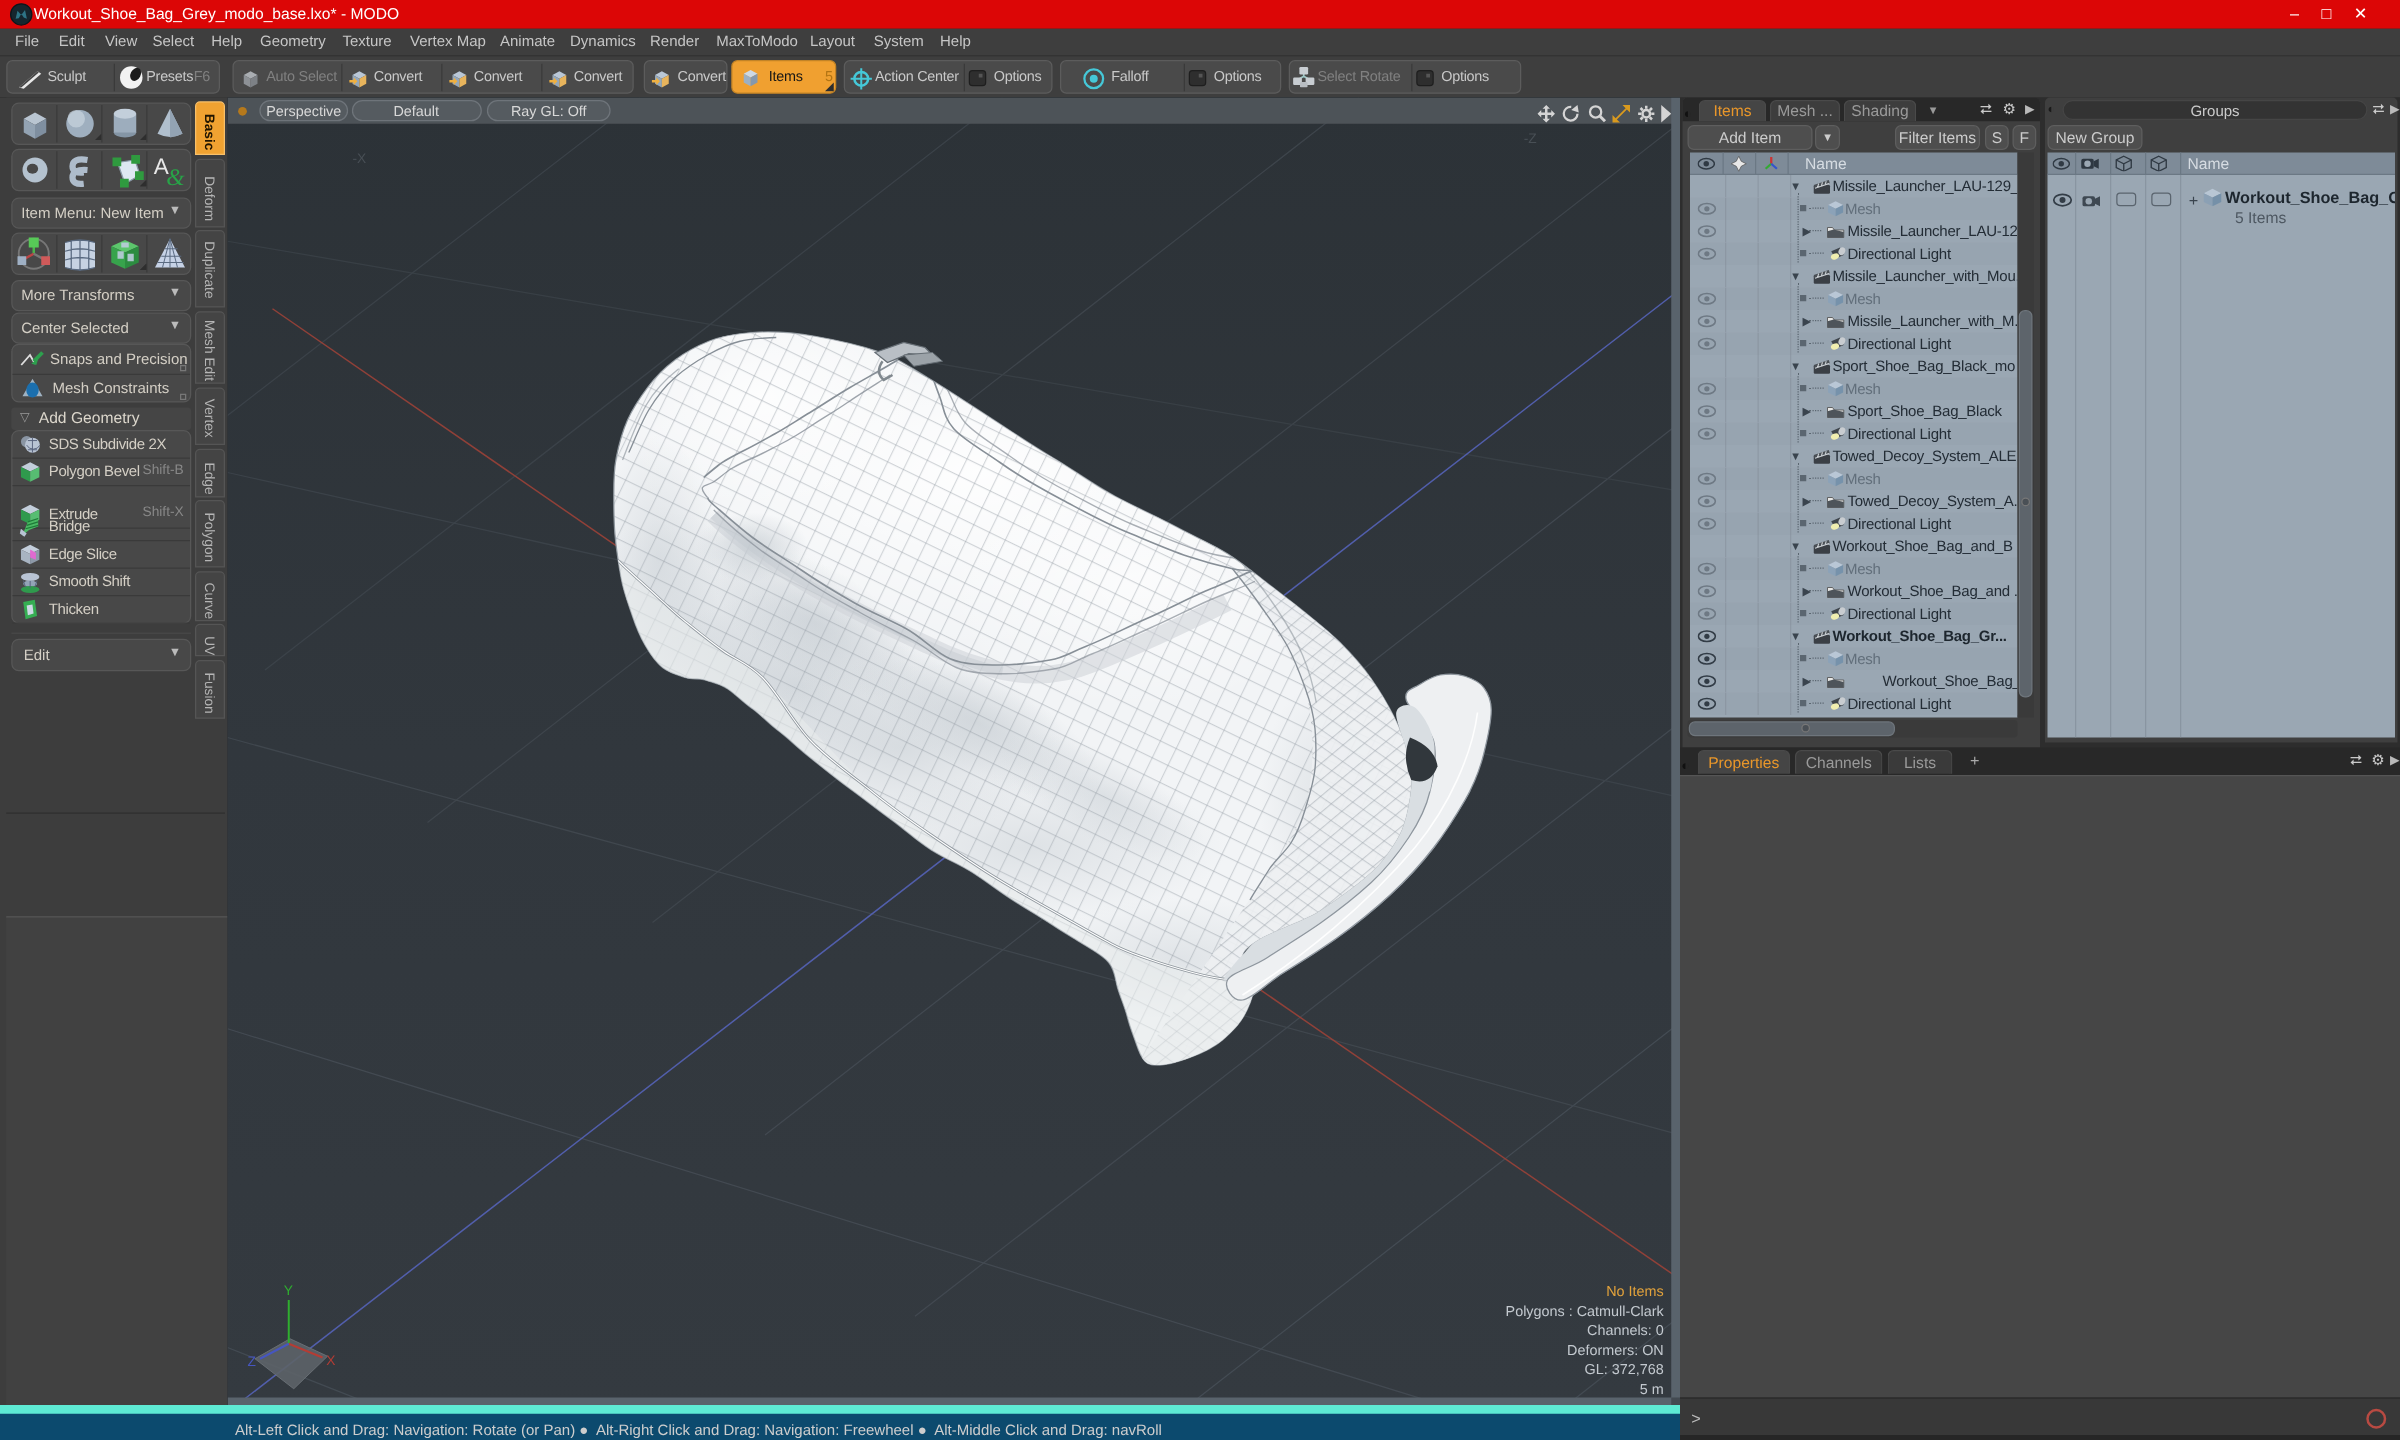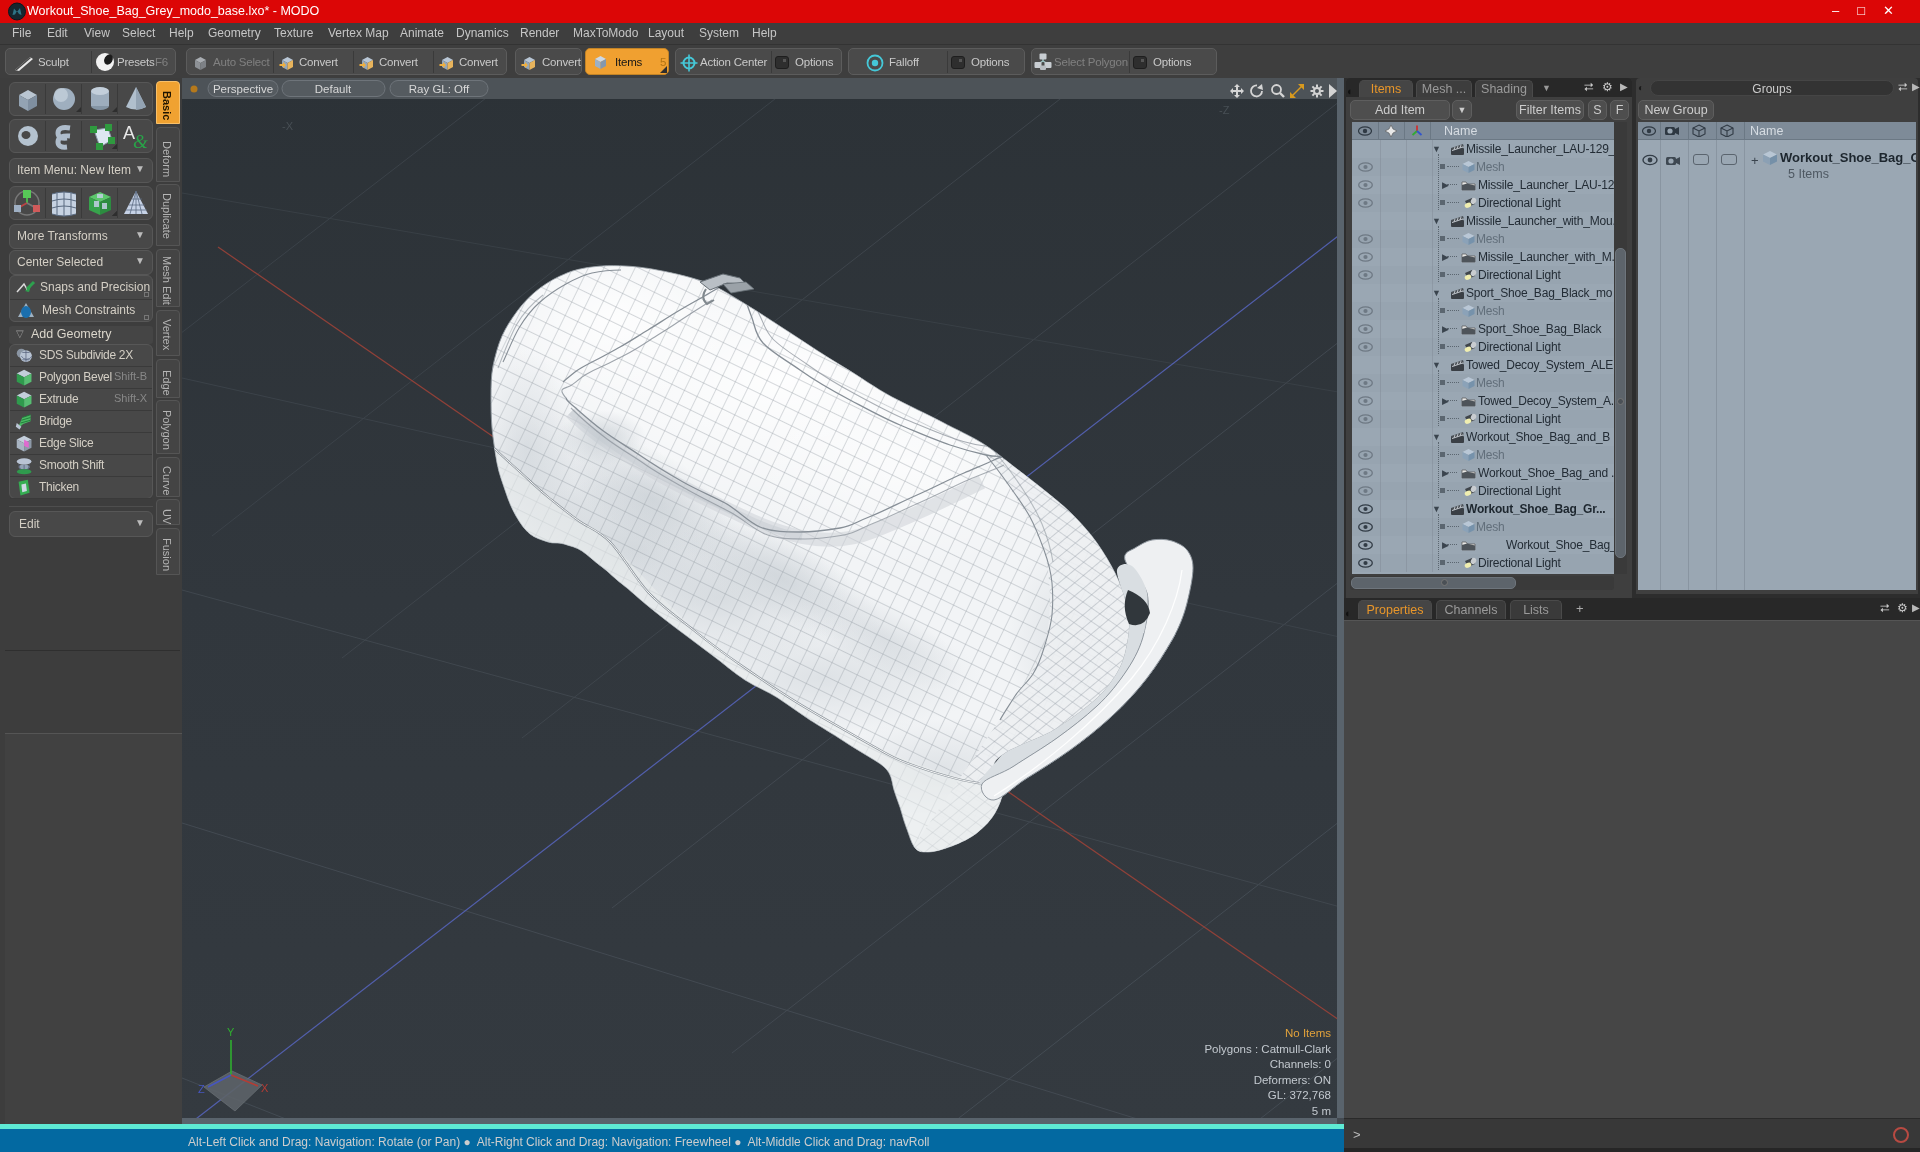--- a/index.html
+++ b/index.html
@@ -47,21 +47,21 @@
 .rtab2 { top:2px; height:19px; background:#3a3a3a; border:1px solid #4a4a4a; border-bottom:none; border-radius:5px 5px 0 0; color:#9a9a9a; font-size:12.5px; text-align:center; padding-top:2px; }
 .rtab2.ractive { background:#454545; color:#e8962a; }
 .rbtn { height:20px; background:#4e4e4e; border:1px solid #5e5e5e; border-radius:5px; color:#ccc; font-size:12.5px; text-align:center; padding-top:2px; }
 .itemrow { position:absolute; left:0; width:262px; height:18px; font-size:12px; letter-spacing:-0.2px; color:#232c35; white-space:nowrap; overflow:hidden; }
 .itemrow .nm { position:absolute; top:2px; }
 .itemrow .gray { color:#626f7b; }
 .itemrow .eye { position:absolute; left:6px; top:3px; }
 .colsep { position:absolute; top:0; width:1px; height:18px; background:rgba(120,130,140,0.35); }
 
 
-#statusbar { left:0px; top:1124px; width:1344px; height:28px; background:#0369a1; border-top:5px solid #5eead4; }
+#statusbar { left:0px; top:1124px; width:1344px; height:28px; background:#0c4a6e; border-top:7px solid #5eead4; }
 #statusbar span { position:absolute; left:188px; top:6px; font-size:12px; color:#cdcdcd; white-space:nowrap; }
 </style>
 </head>
 <body>
 <div class="abs" id="titlebar">
   <svg width="30" height="23" style="position:absolute;left:6px;top:2px">
     <circle cx="11" cy="9.5" r="8.5" fill="#16262e" stroke="#0c161c" stroke-width="1"></circle>
     <path d="M6.5 13 L8 6.5 L11 10 L14 6 L15.5 13 L13 12 L11 9 L9 12.5 Z" fill="#2e7486"></path>
   </svg>
   <span class="ttext" style="left:27px">Workout_Shoe_Bag_Grey_modo_base.lxo* - MODO</span>
@@ -177,21 +177,21 @@
     <div class="tbbtn" style="left:122px;">Options</div>
   </div>
   <div class="tbgroup" style="left:1031px; width:186px;">
     <svg width="18" height="17" style="position:absolute;left:2px;top:4px">
         <path d="M9 8 L9 3 M9 8 L4 11 M9 8 L14 11" stroke="#9fc8c8" stroke-width="1.4" fill="none"></path>
         <rect x="5.5" y="0.5" width="7" height="6" rx="1" fill="#c8cdd2"></rect>
         <rect x="0.5" y="9" width="7" height="6" rx="1" fill="#c8cdd2"></rect>
         <rect x="10.5" y="9" width="7" height="6" rx="1" fill="#c8cdd2"></rect>
         <rect x="6" y="12.5" width="6" height="4.5" rx="1" fill="#b8bdc2"></rect>
       </svg>
-    <div class="tbbtn dis" style="left:22px;">Select Polygon</div>
+    <div class="tbbtn dis" style="left:22px;">Select Rotate</div>
     <div class="tbsep" style="left:97px;"></div>
     <div style="position:absolute;left:101px;top:7px;width:14px;height:13px;background:#2e2e2e;border:1px solid #1e1e1e;border-radius:3px">
         <div style="position:absolute;right:2px;top:2px;width:3px;height:3px;background:#555"></div>
       </div>
     <div class="tbbtn" style="left:121px;">Options</div>
   </div>
 </div>
 <div class="abs" id="lp-edge"></div>
 <div class="abs" id="leftpanel">
 
@@ -347,21 +347,21 @@
       </div>
     <div class="geo-row" style="top:22px;">
         <svg width="22" height="20">
           <path d="M3 6 L11 2 L19 6 L11 10 Z" fill="#c3cedb"></path>
           <path d="M3 6 L11 10 L11 19 L3 15 Z" fill="#2f9a4d"></path>
           <path d="M19 6 L11 10 L11 19 L19 15 Z" fill="#57bd72"></path>
         </svg>
         <span>Polygon Bevel</span>
         <em>Shift-B</em>
       </div>
-    <div class="geo-row" style="top:44px;">
+    <div class="geo-row" style="top:56px;">
         <svg width="22" height="20">
           <path d="M3 6 L11 2 L19 6 L11 10 Z" fill="#c3cedb"></path>
           <path d="M3 6 L11 10 L11 19 L3 15 Z" fill="#2f9a4d"></path>
           <path d="M19 6 L11 10 L11 19 L19 15 Z" fill="#57bd72"></path>
         </svg>
         <span>Extrude</span>
         <em>Shift-X</em>
       </div>
     <div class="geo-row" style="top:66px;">
         <svg width="22" height="20">

